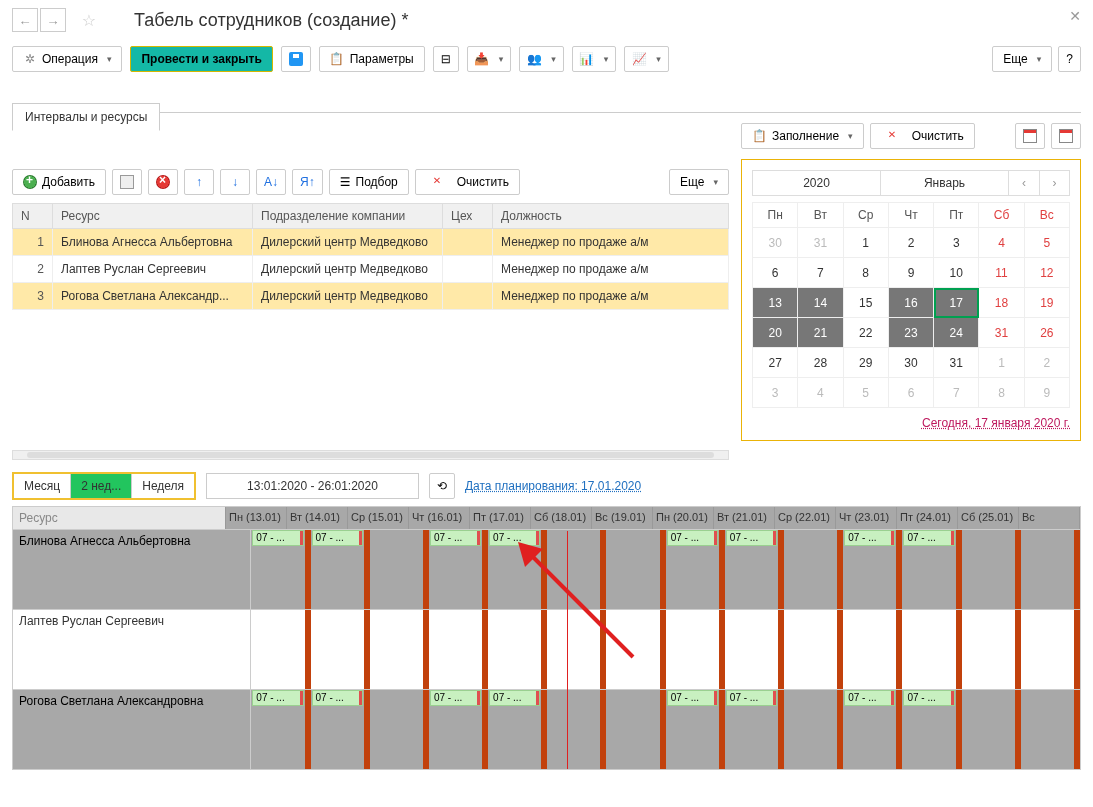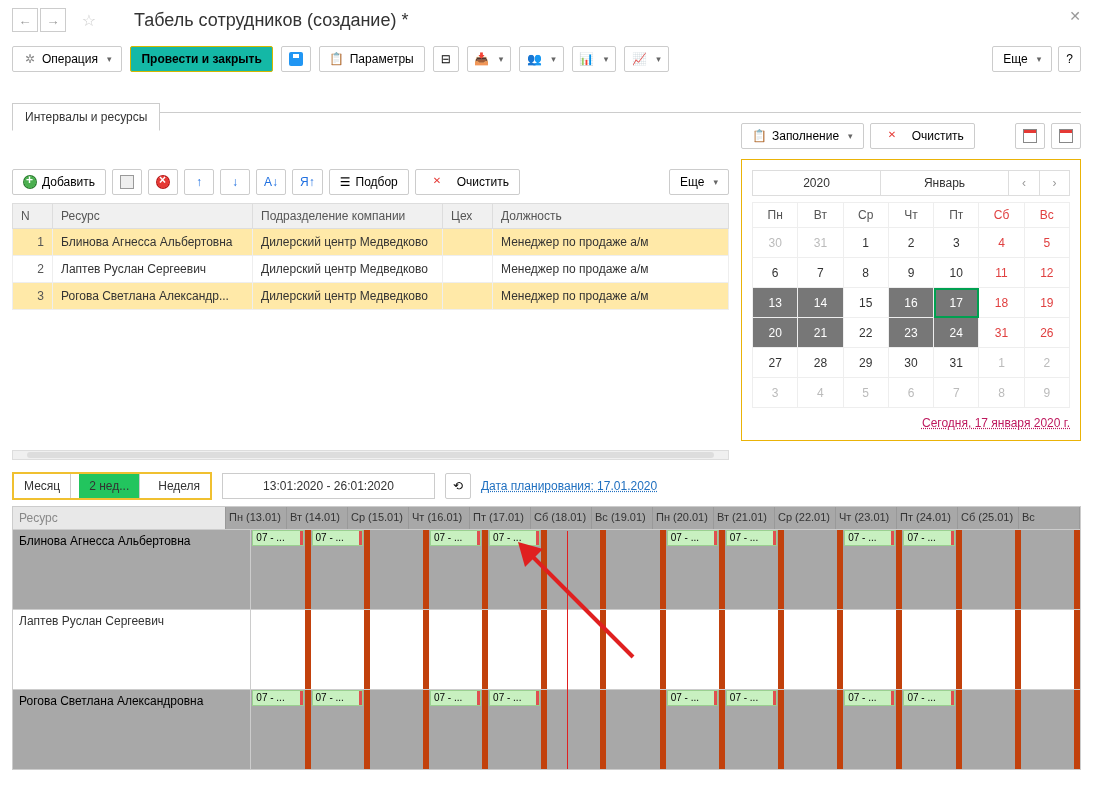--- a/index.html
+++ b/index.html
@@ -42,21 +42,21 @@
 table.calendar th.we { color: #e04040; }
 table.calendar td { text-align: center; padding: 0; width: 36px; height: 30px; border: 1px solid #eee; cursor: pointer; }
 table.calendar td.gray { color: #bbb; }
 table.calendar td.we { color: #e04040; }
 table.calendar td.dark { background: #777; color: #fff; }
 table.calendar td.today { outline: 2px solid #00a050; outline-offset: -2px; }
 .today-link { display: block; text-align: right; margin-top: 8px; color: #be185d; text-decoration: underline dotted; cursor: pointer; }
 
 
 .sched-controls { display: flex; align-items: center; gap: 10px; margin-top: 12px; margin-bottom: 6px; }
-.seg-group { display: flex; border: 2px solid #f0c030; gap: 8px; }
+.seg-group { display: flex; border: 2px solid #f0c030; }
 .seg { padding: 5px 10px; border-right: 1px solid #ccc; background: #fff; cursor: pointer; }
 .seg.active { background: #22c55e; }
 .seg:last-child { border-right: none; }
 .range-box { border: 1px solid #ccc; padding: 5px 40px; }
 .link { color: #2070c0; text-decoration: underline dotted; cursor: pointer; }
 
 .schedule { border: 1px solid #ccc; position: relative; }
 .sched-head { display: flex; background: #a8a8a8; }
 .sched-head .res-col { width: 246px; padding: 4px 6px; background: #e8e8e8; color: #888; border-right: 1px solid #999; }
 .sched-head .day { width: 61px; padding: 4px 3px; color: #333; font-size: 11px; border-right: 1px solid #999; white-space: nowrap; overflow: hidden; }

